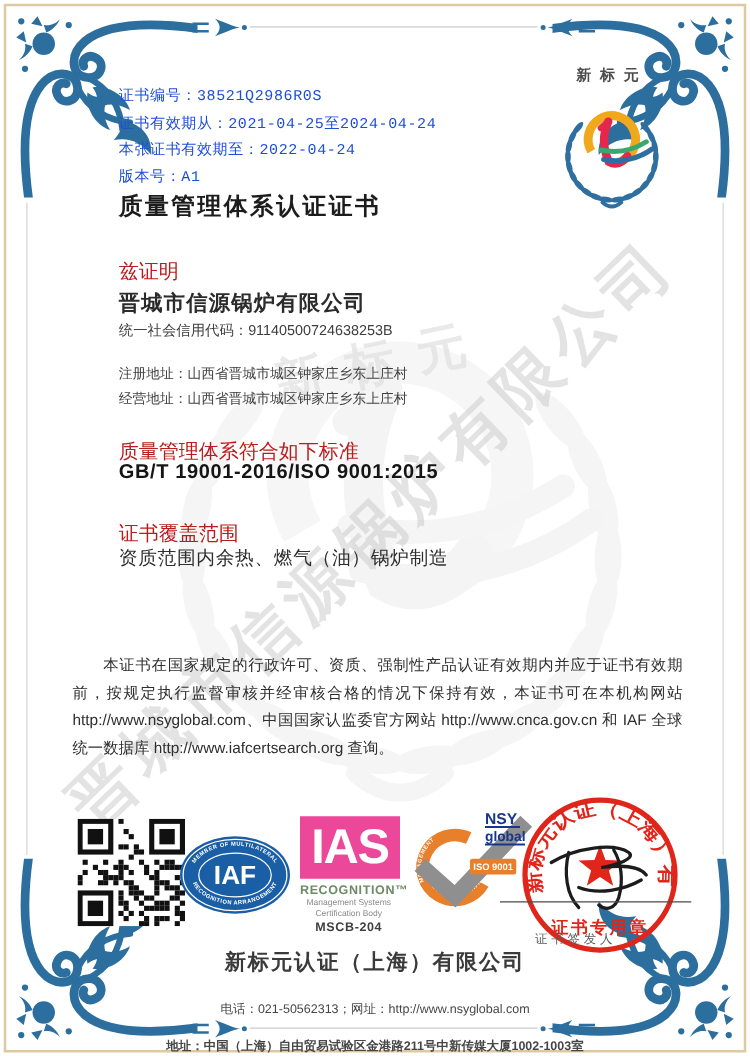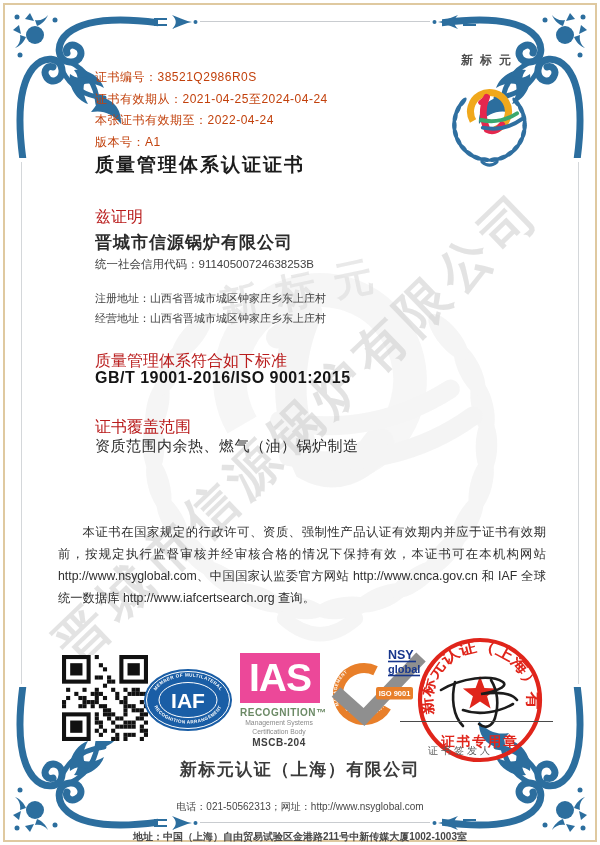--- a/index.html
+++ b/index.html
@@ -6,21 +6,21 @@
   .page{position:relative;width:600px;height:845px;background:#ffffff;overflow:hidden;
         font-family:"Liberation Sans","DejaVu Sans",sans-serif;color:#333;}
   .abs{position:absolute;}
   
   .tan-frame{left:3px;top:3px;right:3px;bottom:3px;border:2px solid #dfc9a0;pointer-events:none;}
   
   .hline{height:0;border-top:1.5px solid #c9ccd0;}
   .vline{width:0;border-left:1.3px solid #d4d7da;}
   .signer-line{height:0;border-top:1.5px solid #4a4a4a;z-index:6;}
   
-  .info-line{font-size:12px;line-height:21.5px;color:#c2410c;letter-spacing:.5px;}
+  .info-line{font-size:12px;line-height:21.5px;color:#1d4ed8;letter-spacing:.5px;font-family:Liberation Mono, monospace;}
   .page-title{font-size:19px;font-weight:bold;color:#1c1c1c;letter-spacing:2px;}
   .small-label{font-size:16px;color:#b91c1c;}
   .company-name{font-size:17px;font-weight:bold;color:#2b2b2b;letter-spacing:1px;}
   .tiny{font-size:11.5px;color:#3f3f3f;}
   .std-code{font-size:16px;font-weight:bold;color:#151515;letter-spacing:.5px;}
   .scope-text{font-size:15px;color:#2e2e2e;letter-spacing:.5px;}
   .legal{font-size:12.3px;line-height:1.78;color:#2e2e2e;text-align:justify;text-indent:2em;}
   .footer-co{font-size:17px;font-weight:bold;color:#3a3a3a;letter-spacing:1.5px;text-align:center;}
   .footer-small{font-size:10px;color:#474747;text-align:center;}
   .signer{font-size:10px;color:#5c5c5c;letter-spacing:3px;text-align:left;}

